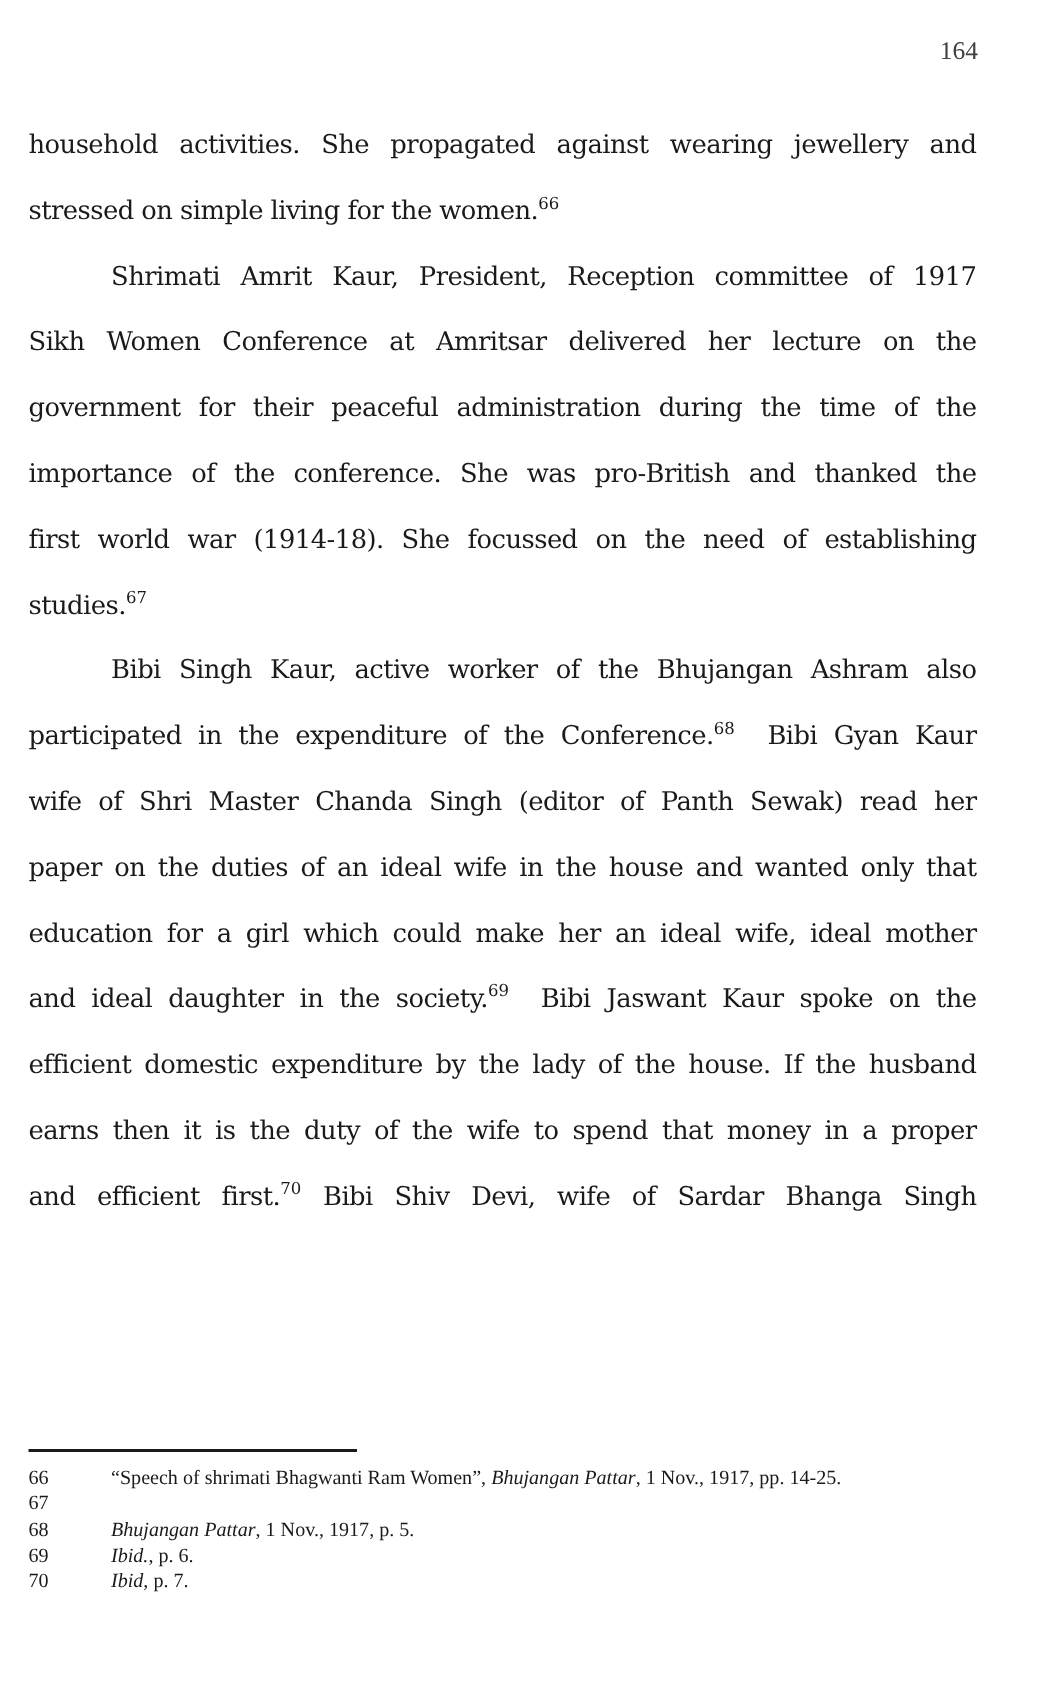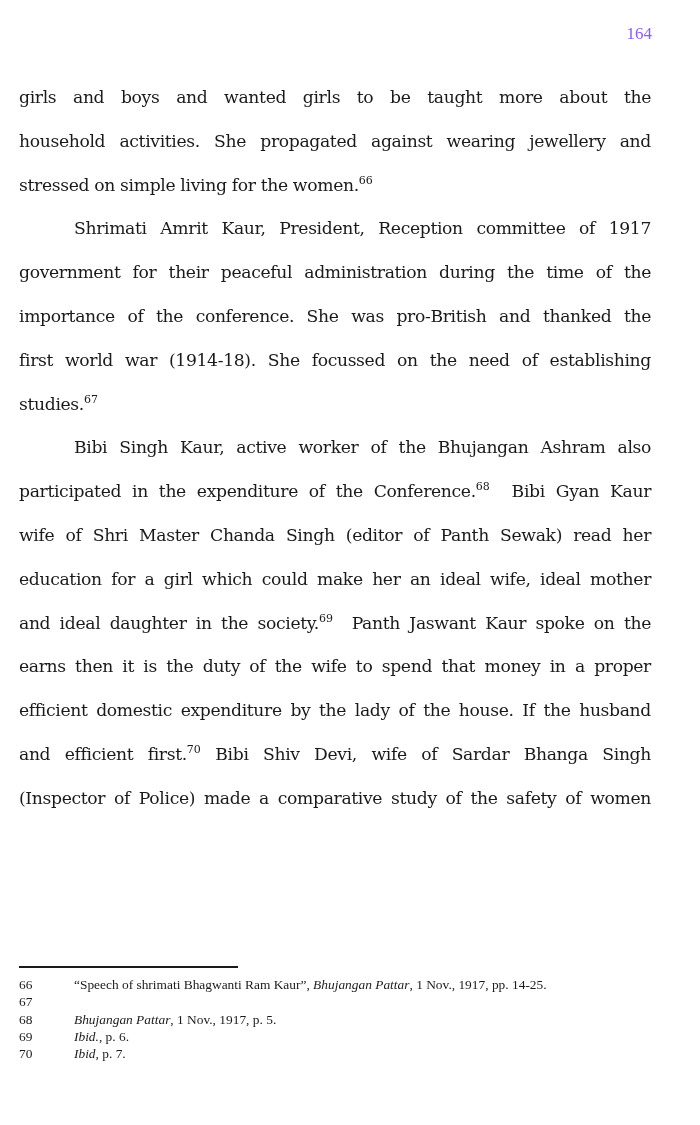--- a/index.html
+++ b/index.html
@@ -13,21 +13,21 @@
       position: relative;
       overflow: hidden;
       color: #1a1a1a;
     }
     .page-number {
       position: absolute;
       top: 24px;
       right: 48px;
       font-family: "Liberation Serif", serif;
       font-size: 17px;
-      color: #8b5cf6;
+      color: #404040;
     }
     .body-text {
       position: absolute;
       left: 19px;
       width: 632px;
       top: 84px;
       font-family: "DejaVu Serif", serif;
       font-size: 17.2px;
       letter-spacing: -0.35px;
     }
@@ -82,45 +82,45 @@
     .fn-text i {
       font-style: italic;
     }
   </style>
 </head>
 <body>
 
 <div class="page-number">164</div>
 
 <div class="body-text">
-  <div class="line"><span>girls and boys and wanted girls to be taught more about the</span></div>
   <div class="line"><span>household activities.  She propagated against wearing jewellery and</span></div>
   <div class="line last"><span>stressed on simple living for the women.</span><sup>66</sup></div>
   <div class="line indent"><span>Shrimati Amrit Kaur, President, Reception committee of 1917</span></div>
+  <div class="line"><span>Sikh Women Conference at Amritsar delivered her lecture on the</span></div>
   <div class="line"><span>government for their peaceful administration during the time of the</span></div>
   <div class="line"><span>importance of the conference.  She was pro-British and thanked the</span></div>
   <div class="line"><span>first world war (1914-18).  She focussed on the need of establishing</span></div>
   <div class="line last"><span>studies.</span><sup>67</sup></div>
   <div class="line indent"><span>Bibi Singh Kaur, active worker of the Bhujangan Ashram also</span></div>
   <div class="line"><span>participated in the expenditure of the Conference.</span><sup>68</sup><span style="white-space:pre">  Bibi Gyan Kaur</span></div>
   <div class="line"><span>wife of Shri Master Chanda Singh (editor of Panth Sewak) read her</span></div>
+  <div class="line"><span>paper on the duties of an ideal wife in the house and wanted only that</span></div>
   <div class="line"><span>education for a girl which could make her an ideal wife, ideal mother</span></div>
-  <div class="line"><span>and ideal daughter in the society.</span><sup>69</sup><span style="white-space:pre">  Panth Jaswant Kaur spoke on the</span></div>
+  <div class="line"><span>and ideal daughter in the society.</span><sup>69</sup><span style="white-space:pre">  Bibi Jaswant Kaur spoke on the</span></div>
+  <div class="line"><span>efficient domestic expenditure by the lady of the house. If the husband</span></div>
   <div class="line"><span>earns then it is the duty of the wife to spend that money in a proper</span></div>
-  <div class="line"><span>efficient domestic expenditure by the lady of the house. If the husband</span></div>
   <div class="line"><span>and efficient first.</span><sup>70</sup><span style="white-space:pre"> Bibi Shiv Devi, wife of Sardar Bhanga Singh</span></div>
-  <div class="line"><span>(Inspector of Police) made a comparative study of the safety of women</span></div>
 </div>
 
 <div class="rule"></div>
 
 <div class="footnotes">
   <div class="fn">
     <span class="fn-num">66</span>
-    <span class="fn-text"><span style="white-space:pre">“Speech of shrimati Bhagwanti Ram Kaur”, </span><i>Bhujangan Pattar</i><span>, 1 Nov., 1917, pp. 14-25.</span></span>
+    <span class="fn-text"><span style="white-space:pre">“Speech of shrimati Bhagwanti Ram Women”, </span><i>Bhujangan Pattar</i><span>, 1 Nov., 1917, pp. 14-25.</span></span>
   </div>
   <div class="fn">
     <span class="fn-num">67</span>
   </div>
   <div class="fn">
     <span class="fn-num">68</span>
     <span class="fn-text"><span style="white-space:pre"></span><i>Bhujangan Pattar</i><span>, 1 Nov., 1917, p. 5.</span></span>
   </div>
   <div class="fn">
     <span class="fn-num">69</span>

